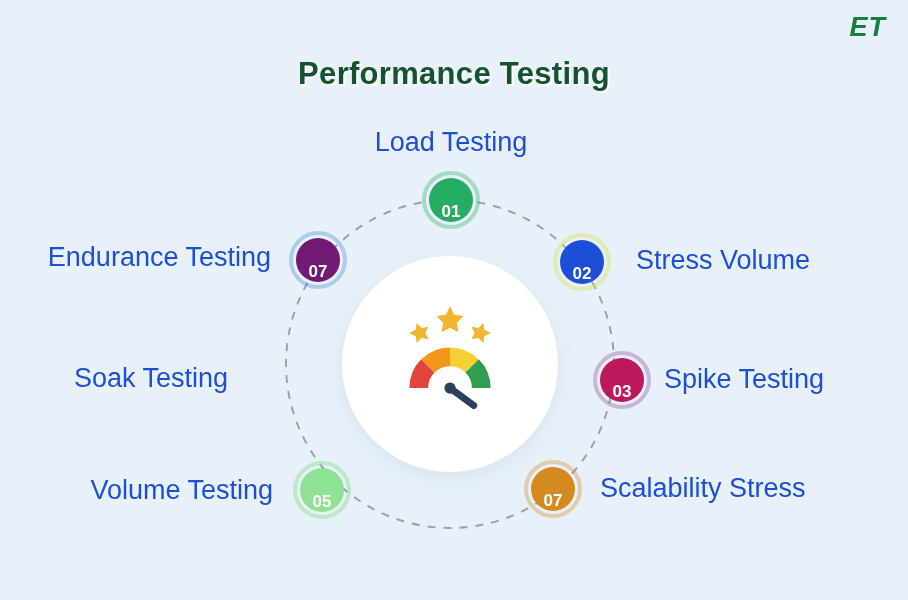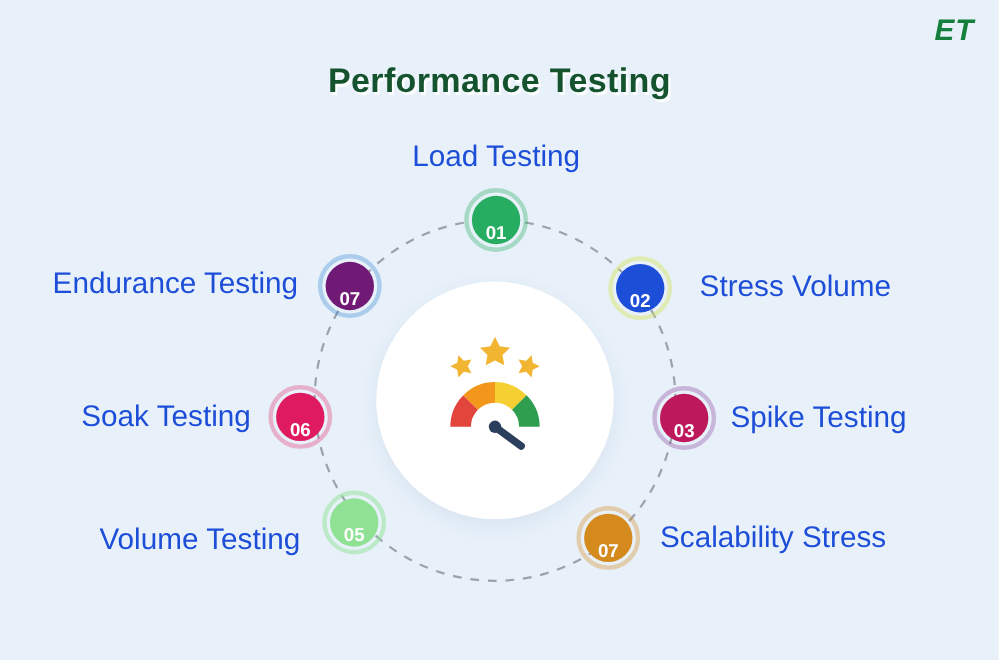--- a/index.html
+++ b/index.html
@@ -22,21 +22,21 @@
 
   .node{position:absolute;width:58px;height:58px;border-radius:50%;border:4px solid transparent;
     display:flex;align-items:center;justify-content:center;box-sizing:border-box;}
   .node-core{width:44px;height:44px;border-radius:50%;display:flex;align-items:flex-end;justify-content:center;}
   .node-core span{color:#ffffff;font-size:17px;font-weight:700;}
 
   .n1{left:422px;top:171px;}
   .n2{left:553px;top:233px;}
   .n3{left:593px;top:351px;}
   .n4{left:524px;top:460px;}
-  .n5{left:293px;top:446px;}
+  .n5{left:293px;top:461px;}
   .n6{left:244px;top:350px;}
   .n7{left:289px;top:231px;}
 
   .label{position:absolute;font-size:27px;font-weight:400;color:#1d4ed8;white-space:nowrap;line-height:30px;}
   .label-load{top:127px;left:451px;transform:translateX(-50%);}
   .label-stress{top:245px;left:636px;}
   .label-spike{top:364px;left:664px;}
   .label-scalability{top:473px;left:600px;}
   .label-volume{top:475px;right:635px;text-align:right;}
   .label-soak{top:363px;right:680px;}
@@ -90,25 +90,20 @@
   <div class="node n4" style="border-color: rgba(213, 138, 30, 0.35);">
     <div class="node-core" style="background: rgb(213, 138, 30);">
       <span>07</span>
     </div>
   </div>
   <div class="node n5" style="border-color: rgba(143, 225, 147, 0.5);">
     <div class="node-core" style="background: rgb(143, 225, 147);">
       <span>05</span>
     </div>
   </div>
-  <div class="node n6" style="border-color: rgba(224, 26, 95, 0.3);">
-    <div class="node-core" style="background: rgb(224, 26, 95);">
-      <span>06</span>
-    </div>
-  </div>
   <div class="node n7" style="border-color: rgba(29, 122, 201, 0.3);">
     <div class="node-core" style="background: #701a75;">
       <span>07</span>
     </div>
   </div>
 
   <div class="label label-load">Load Testing</div>
   <div class="label label-stress">Stress Volume</div>
   <div class="label label-spike">Spike Testing</div>
   <div class="label label-scalability">Scalability Stress</div>

